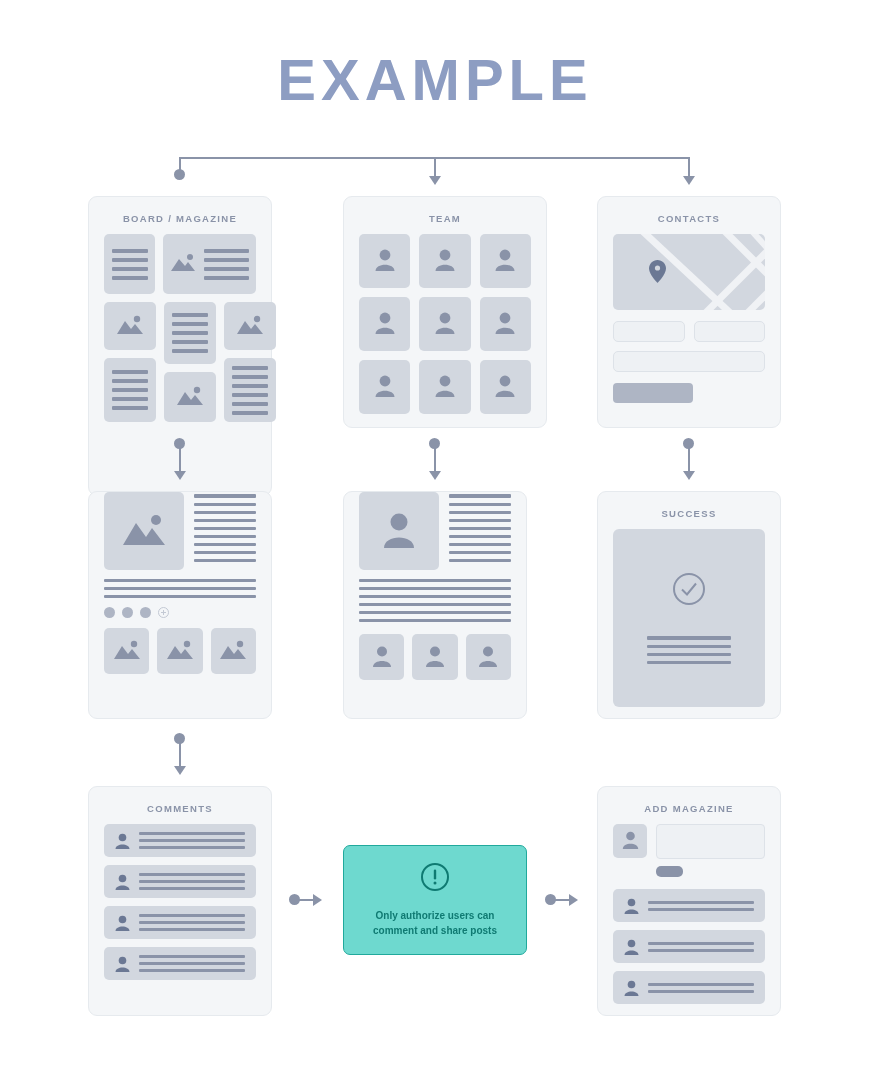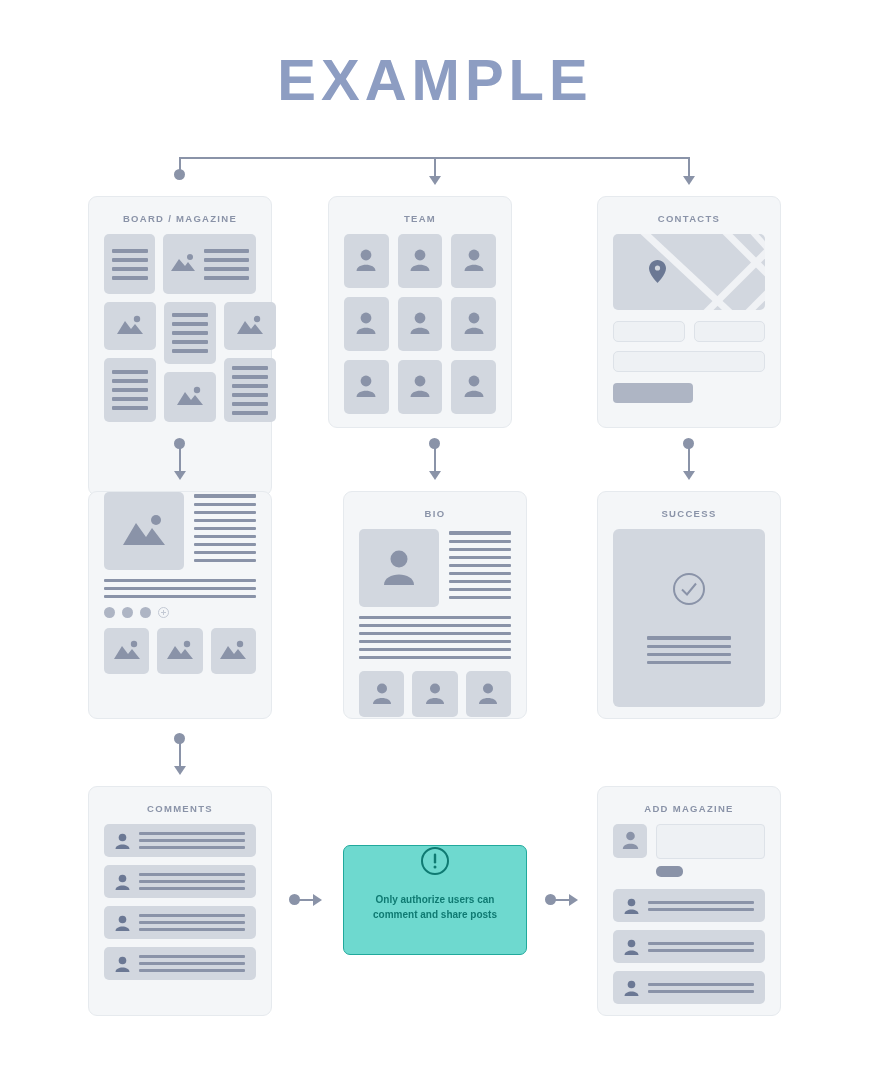--- a/index.html
+++ b/index.html
@@ -50,21 +50,21 @@
   .line.thick { height: 4px; }
 
   .stack { display: flex; flex-direction: column; }
 
   
   .img-glyph { position: relative; display: block; }
   .person-glyph { display: block; }
 
   
   #card-board { left: 88px; top: 196px; width: 184px; height: 300px; }
-  #card-team  { left: 328px; top: 196px; width: 184px; height: 232px; }
+  #card-team  { left: 343px; top: 196px; width: 204px; height: 232px; }
   #card-contacts { left: 597px; top: 196px; width: 184px; height: 232px; }
 
   .board-grid { display: flex; gap: 8px; }
   .board-col { display: flex; flex-direction: column; gap: 8px; }
 
   .team-grid { display: grid; grid-template-columns: repeat(3, 1fr); gap: 9px; }
   .team-cell { height: 54px; }
 
   .map {
     height: 76px; border-radius: 5px; overflow: hidden;
@@ -131,21 +131,21 @@
   .add-btn { width: 27px; height: 11px; background: #8a93a8; border-radius: 5px; margin: 7px 0 0 43px; }
 
   
   #alert-box {
     position: absolute; left: 343px; top: 845px;
     width: 184px; height: 110px;
     background: #6ed9cf;
     border: 1.5px solid #21a99c;
     border-radius: 7px;
     display: flex; flex-direction: column;
-    align-items: center; justify-content: flex-start; gap: 13px;
+    align-items: center; justify-content: center; gap: 13px;
   }
   .alert-text {
     text-align: center;
     font-size: 10px; font-weight: bold; line-height: 1.45;
     color: #0f7a72;
     padding: 0 14px;
   }
 
   
   .conn { position: absolute; }
@@ -430,21 +430,20 @@
             <span class="img-glyph"><svg width="28" height="21" viewBox="0 0 28 21">
                 <circle cx="21" cy="5" r="3.2" fill="#8a93a8"></circle>
                 <path d="M1 20 L9 7 L15 15 L19 10 L27 20 Z" fill="#8a93a8"></path>
               </svg></span>
           </div>
       </div>
     </div>
   </div>
 
   <div class="card" id="card-bio">
-    <div class="card-title">BIO</div>
     <div class="card-body">
       <div class="split">
         <div class="tile hero">
           <span class="person-glyph">
             <svg width="34" height="38" viewBox="0 0 34 38">
                 <circle cx="17" cy="12" r="8.5" fill="#8a93a8"></circle>
                 <path d="M2 38 C2 24 32 24 32 38 Z" fill="#8a93a8"></path>
               </svg>
           </span>
         </div>

